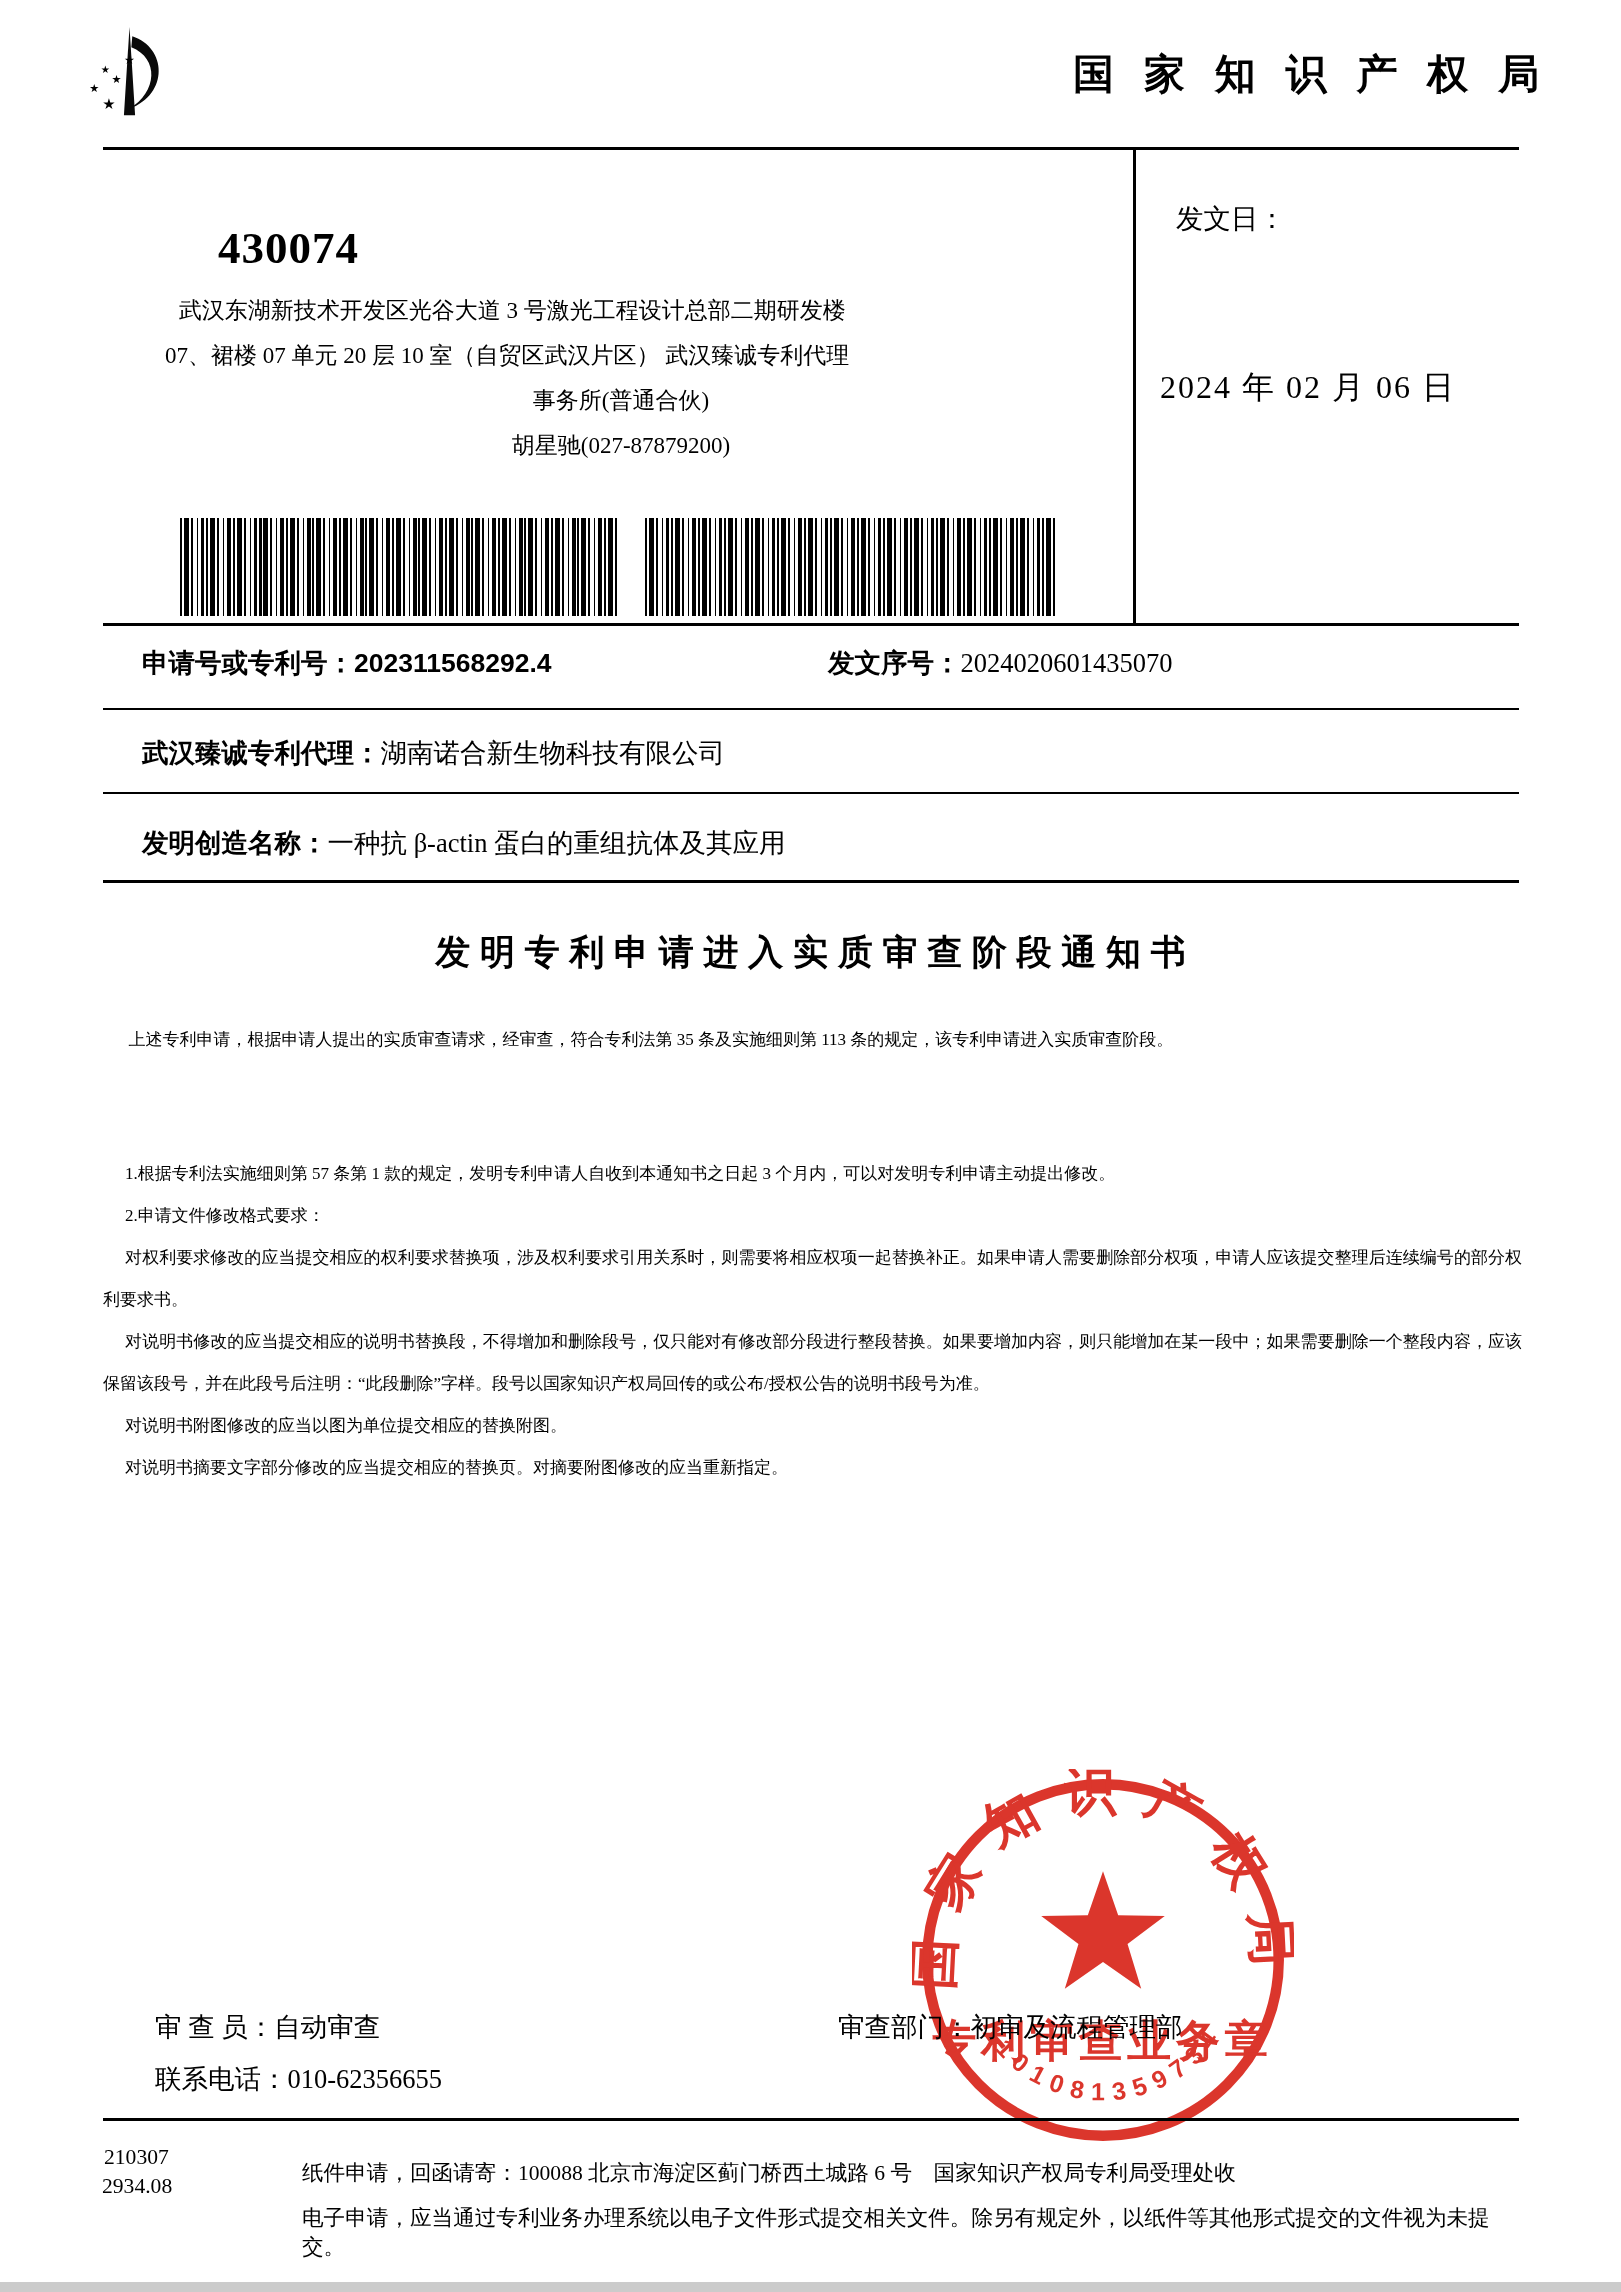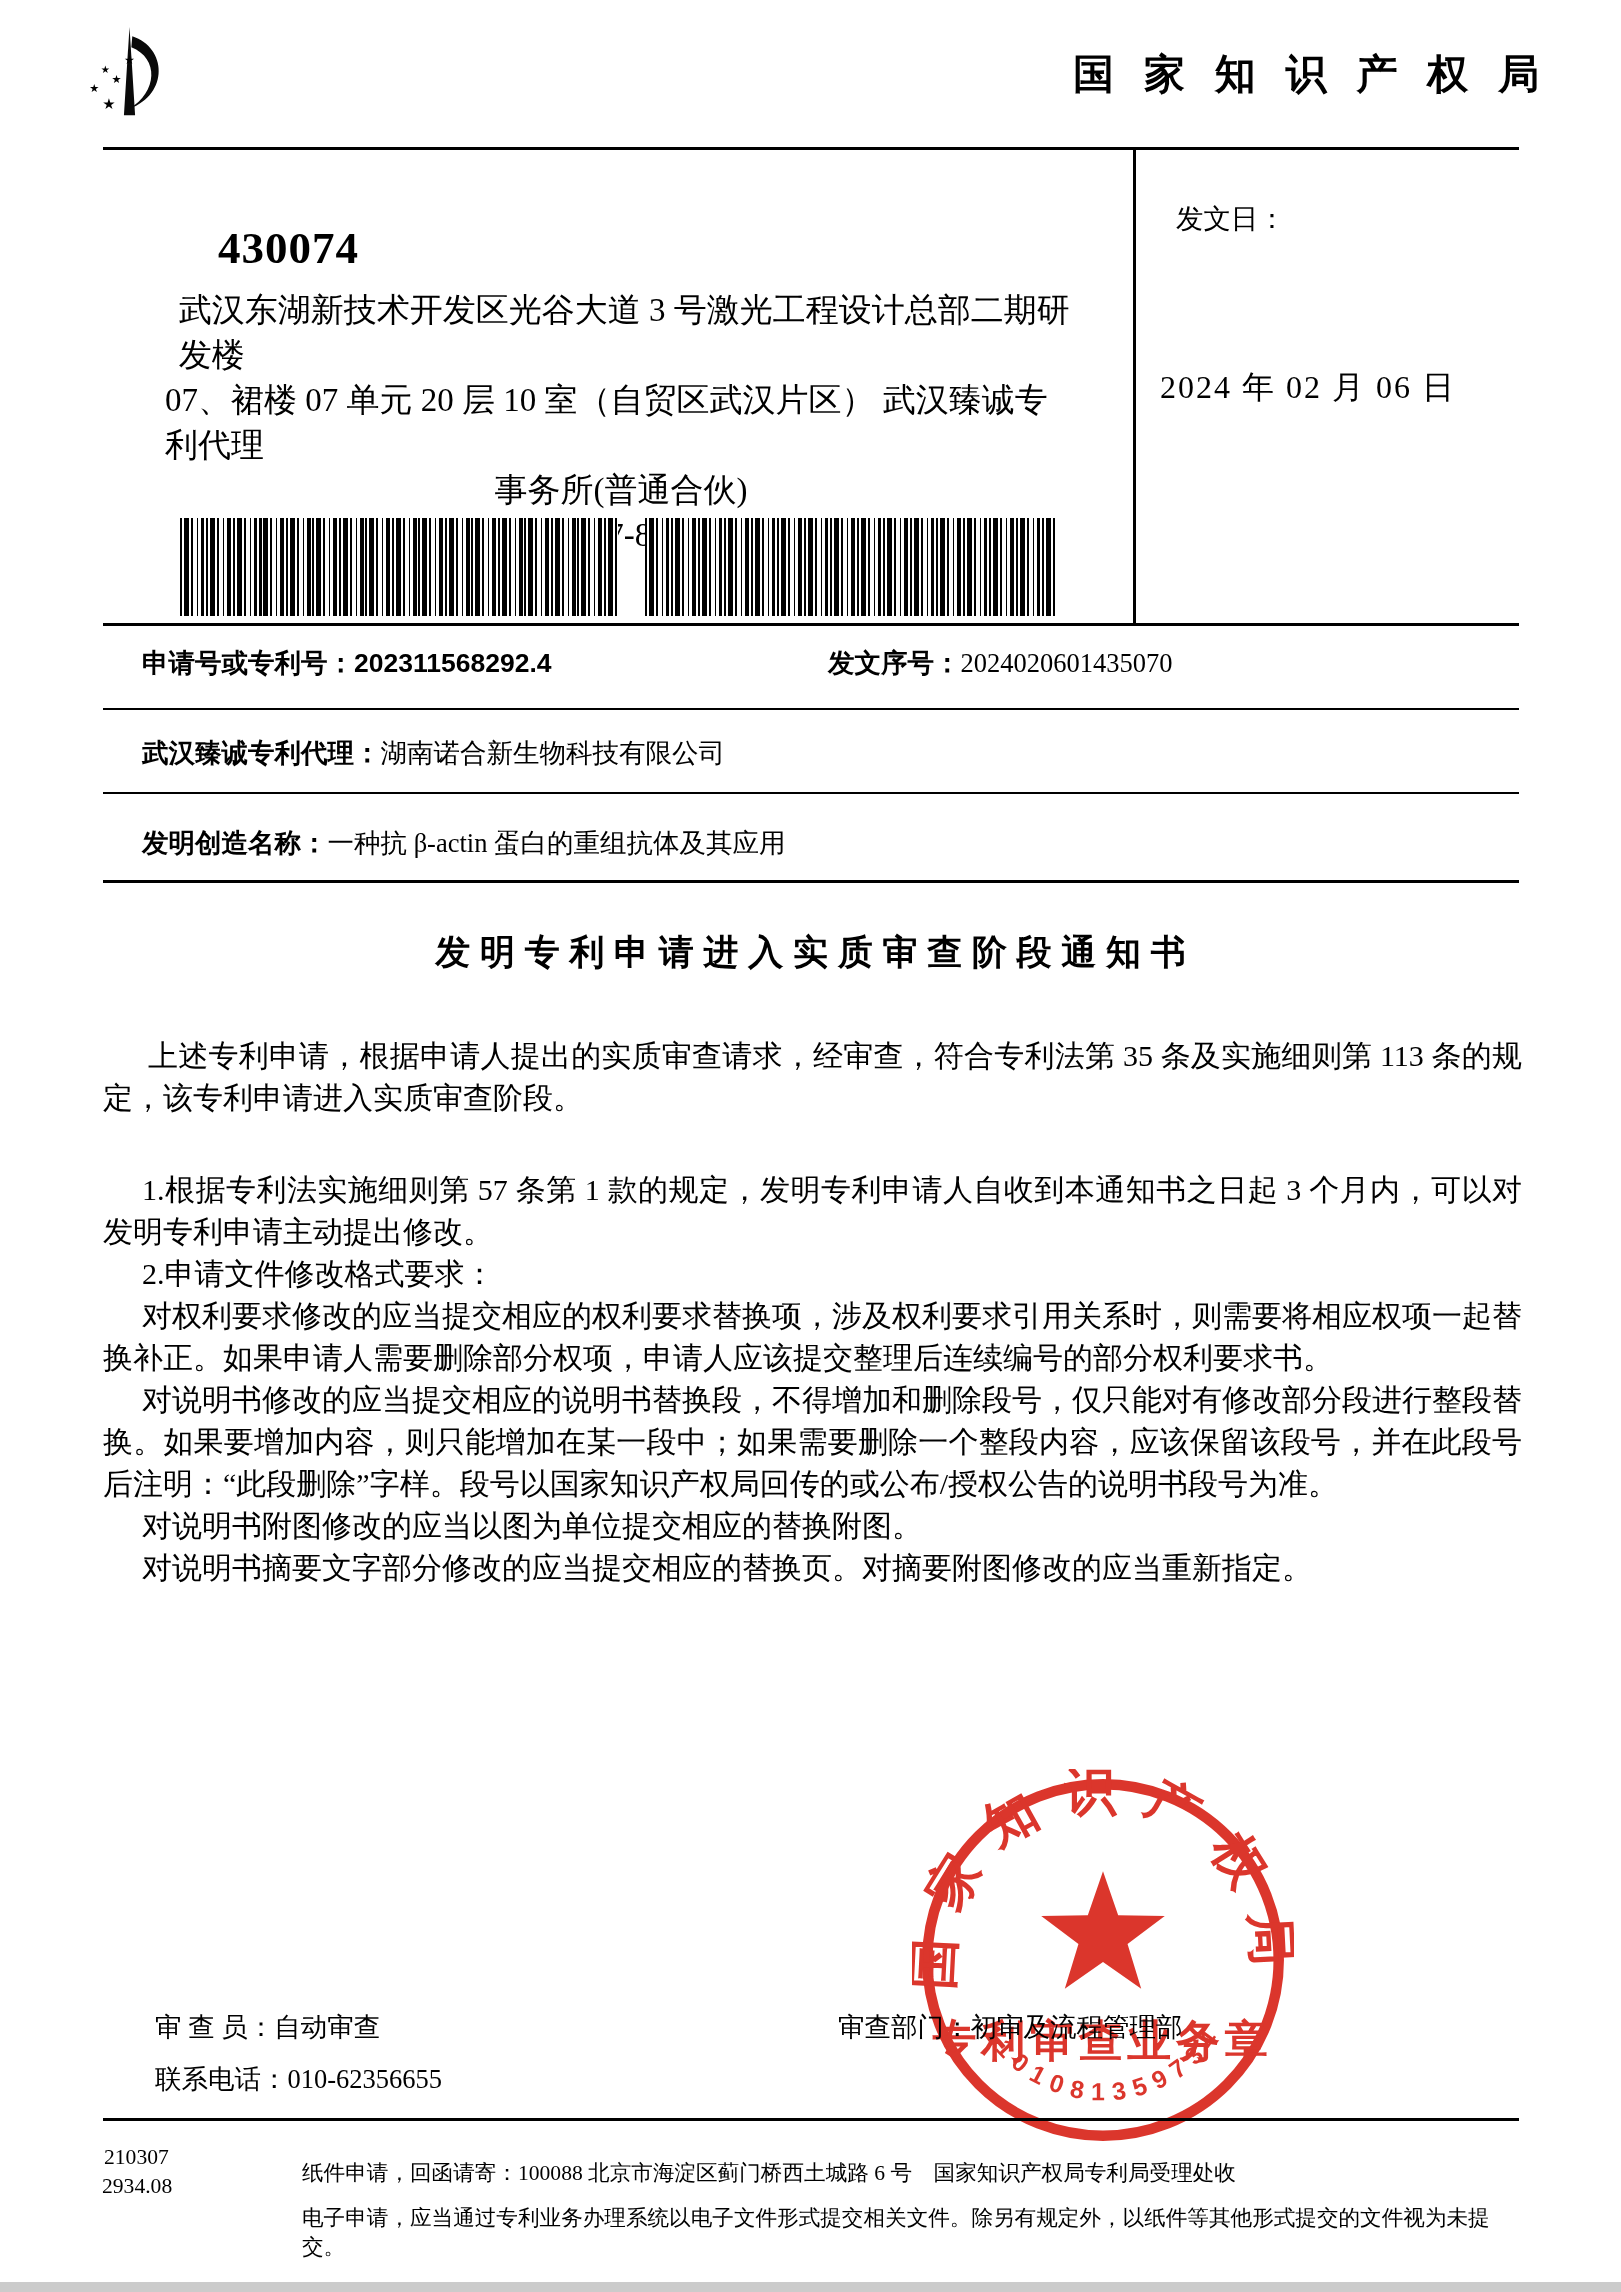--- a/index.html
+++ b/index.html
@@ -5,25 +5,25 @@
   html,body{margin:0;padding:0;background:#e8e8e8;}
   .page{position:relative;width:1621px;height:2293px;background:#ffffff;margin:0 auto;
         font-family:"Liberation Serif","DejaVu Serif",serif;color:#000;overflow:hidden;}
   .abs{position:absolute;}
   .hei{font-family:"Liberation Sans","DejaVu Sans",sans-serif;}
   .rule{position:absolute;background:#000;}
   .barcode{position:absolute;height:98px;
     background:repeating-linear-gradient(90deg,
       #000 0 2px,#fff 2px 3.9px,#000 3.9px 8.8px,#fff 8.8px 10.8px,#000 10.8px 12.7px,
       #fff 12.7px 16.7px,#000 16.7px 17.6px,#fff 17.6px 20.6px,#000 20.6px 24.5px,#fff 24.5px 26.5px);}
-  .addr{font-size:33px;line-height:45px;}
+  .addr{font-size:23px;line-height:45px;}
   .addr .c{text-align:center;}
   .row-label{font-weight:bold;font-family:"Liberation Sans","DejaVu Sans",sans-serif;font-size:26.5px;}
   .row-value{font-size:26.5px;}
-  .body-text{font-size:30px;line-height:42px;text-align:justify;margin-top:16px;}
+  .body-text{font-size:17px;line-height:42px;text-align:justify;}
   .body-text p{margin:0;}
   .tip{text-indent:1.3em;}
   .indent{text-indent:1.5em;}
   .sign{font-size:26.5px;}
   .foot{font-size:21.6px;line-height:29px;}
   .foot p{margin:16px 0 2px 0;}
   .stamp{position:absolute;mix-blend-mode:multiply;opacity:.93;}
 </style>
 </head>
 <body>

